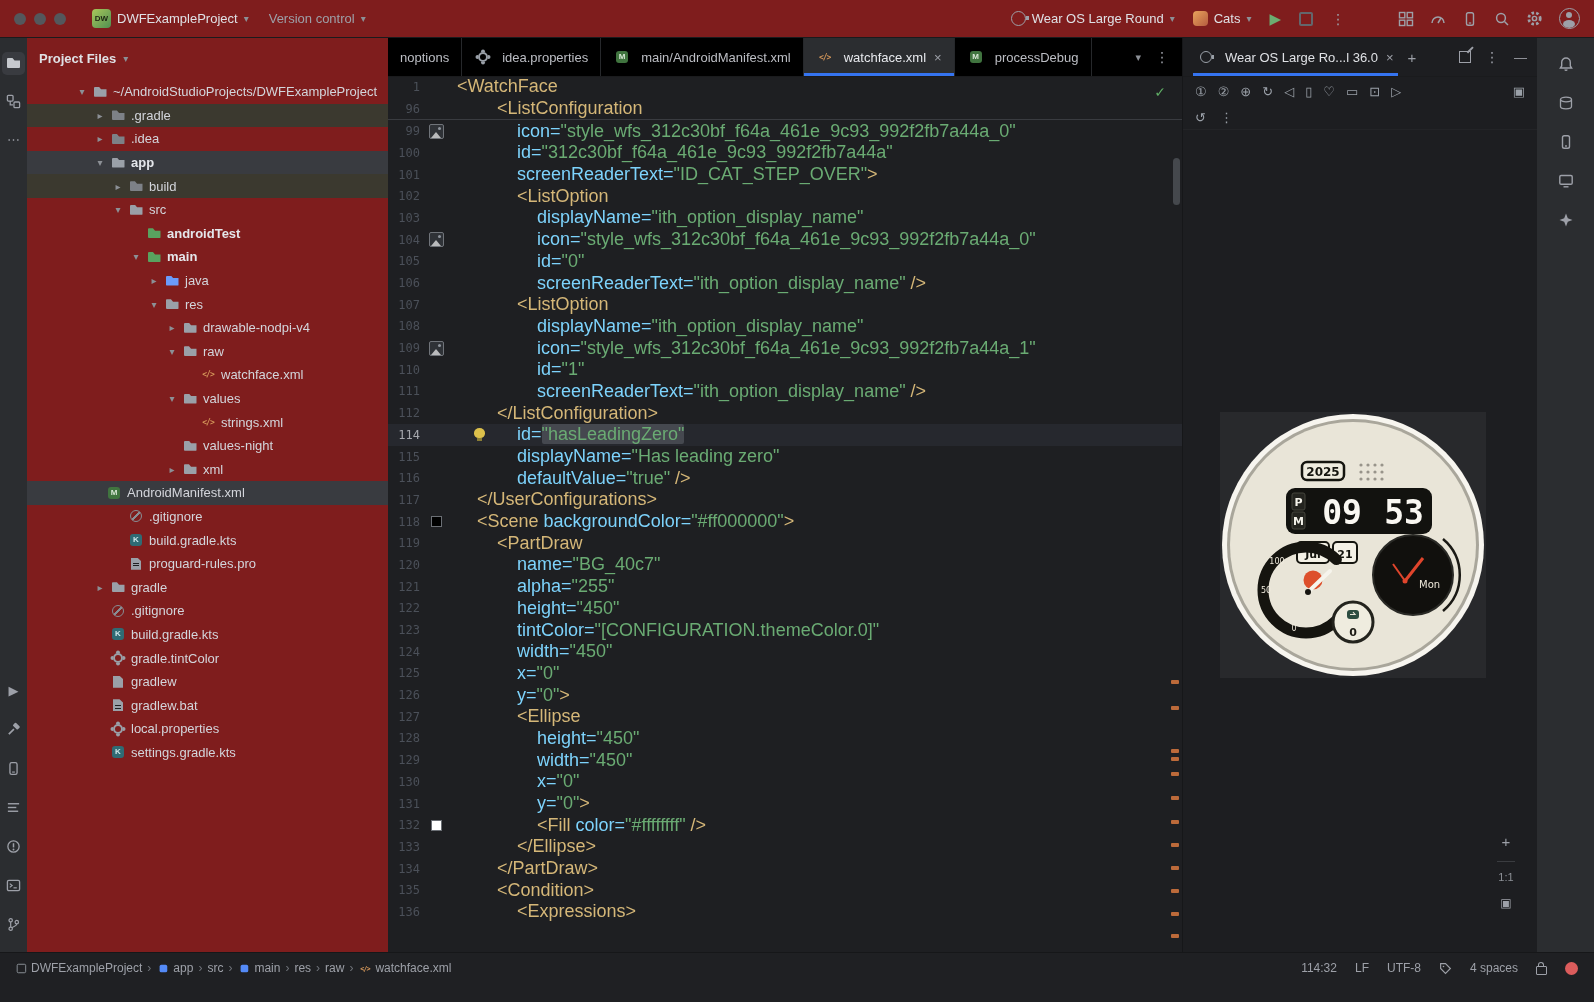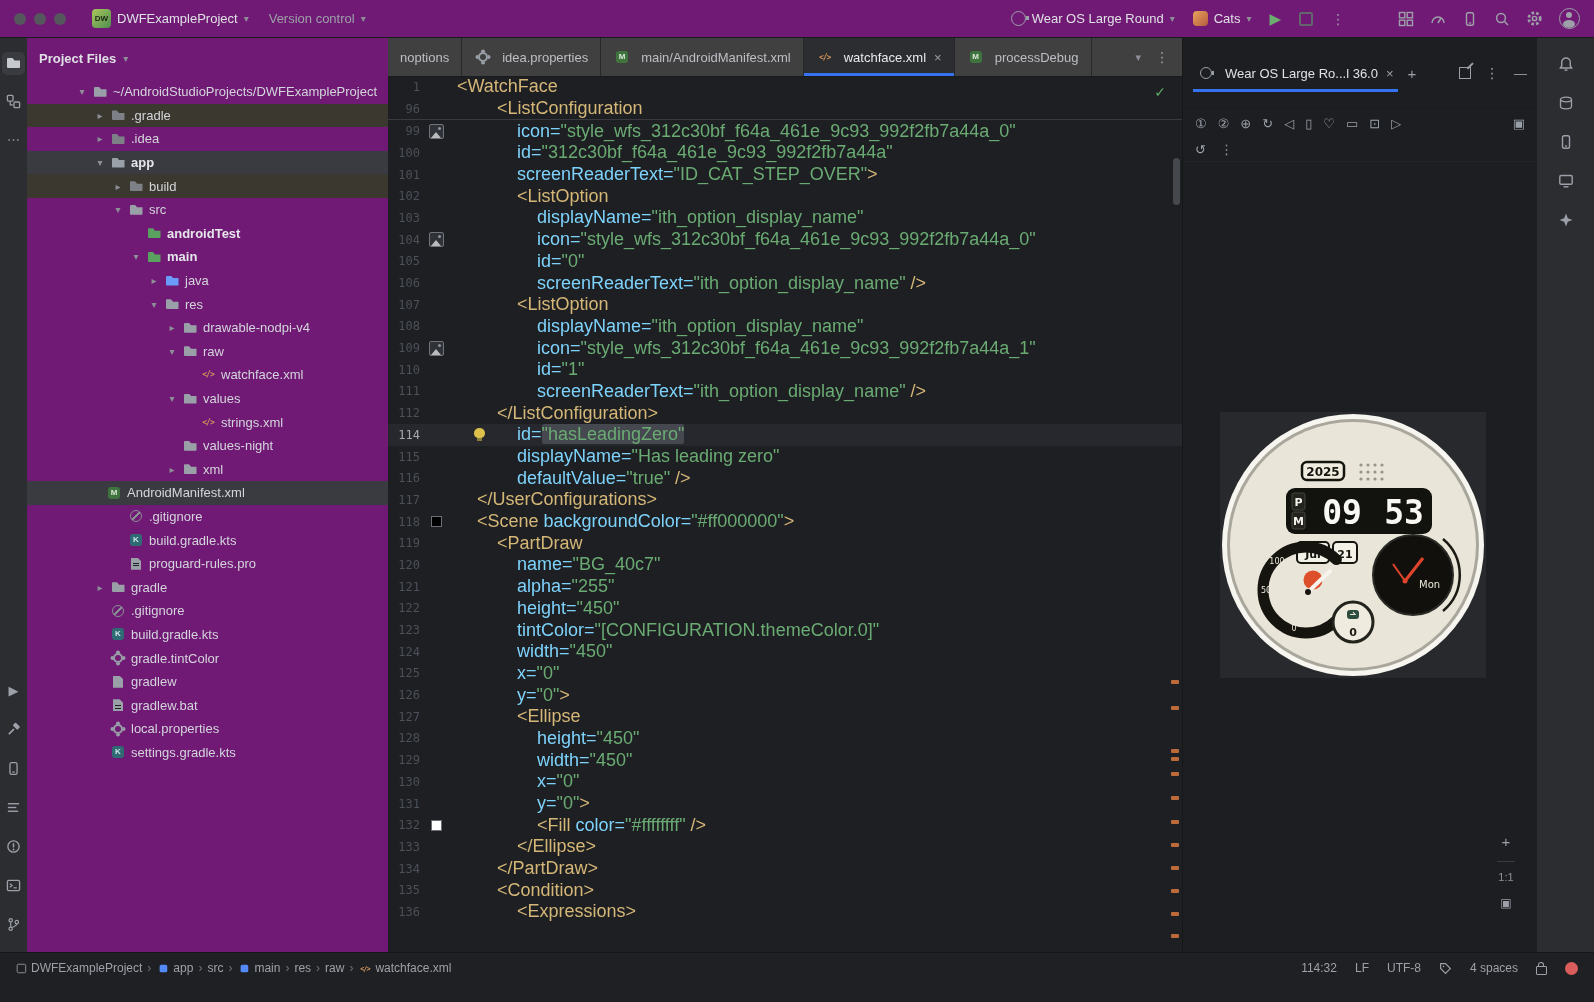--- a/index.html
+++ b/index.html
@@ -1,20 +1,20 @@
 <!DOCTYPE html>
 <html><head>
 <meta charset="utf-8">
 <style>
   html,body{margin:0;padding:0;background:#101113;}
   #app{position:relative;width:1594px;height:1002px;background:#1e1f22;overflow:hidden;
        font-family:"Liberation Sans",sans-serif;font-size:13px;color:#dfe1e5;-webkit-user-select:none;}
 
   
-  .titlebar{position:absolute;top:0;left:0;right:0;height:38px;background:#701a75;
+  .titlebar{position:absolute;top:0;left:0;right:0;height:38px;background:#7f1d1d;
             display:flex;align-items:center;padding:0 14px;box-sizing:border-box;border-bottom:1px solid #1a1b1d;}
   .traffic{display:flex;gap:8px;margin-right:26px;}
   .tl{width:12px;height:12px;border-radius:50%;background:#54575c;}
   .tb-item{display:flex;align-items:center;gap:6px;color:#dfe1e5;cursor:default;white-space:nowrap;}
   .tb-dim{color:#9da0a8;}
   .chev{color:#8c9096;font-size:10px;}
   .dw-badge{width:19px;height:19px;border-radius:4px;background:linear-gradient(135deg,#a9c75a,#4f8f52);
             color:#1d2513;font-size:8px;font-weight:bold;display:flex;align-items:center;justify-content:center;}
   .cat-badge{width:15px;height:15px;border-radius:4px;background:linear-gradient(135deg,#e8a35c,#b55c3f);}
   .watch-ico{width:13px;height:13px;border:1.6px solid #9da0a8;border-radius:50%;position:relative;}
@@ -32,21 +32,21 @@
   
   .leftstrip{position:absolute;top:38px;left:0;width:27px;bottom:50px;background:#2b2d30;border-right:1px solid #1a1b1d;}
   .ls-top{display:flex;flex-direction:column;align-items:center;padding-top:6px;}
   .lsi{width:27px;height:38px;display:flex;align-items:center;justify-content:center;color:#9da0a8;}
   .lsi-active{width:23px;height:23px;background:#393b40;border-radius:5px;display:flex;align-items:center;justify-content:center;}
   .ls-bottom{position:absolute;bottom:8px;left:0;display:flex;flex-direction:column;align-items:center;}
   .ls-bottom .lsi{height:39px;}
   .folder-shape{width:13px;height:10px;background:#c6c9ce;clip-path:polygon(0 0,42% 0,58% 25%,100% 25%,100% 100%,0 100%);border-radius:1px;}
 
   
-  .project{position:absolute;top:38px;left:27px;width:361px;bottom:50px;background:#701a75;border-right:6px solid #f0abfc;overflow:hidden;}
+  .project{position:absolute;top:38px;left:27px;width:361px;bottom:50px;background:#7f1d1d;border-right:6px solid #f0abfc;overflow:hidden;}
   .proj-header{height:40px;display:flex;align-items:center;padding:0 12px;gap:7px;color:#dfe1e5;font-weight:bold;}
   .proj-header .chev{font-weight:normal;}
   .tree{padding-top:2px;}
   .tree-row{display:flex;align-items:center;height:23.6px;cursor:default;white-space:nowrap;}
   .tree-row.selected{background:#393b40;}
   .tree-row.excluded{background:#3b392f;}
   .tchev{width:18px;flex:none;color:#8c9096;font-size:10px;text-align:center;}
   .tlabel{color:#d3d5db;}
   .tlabel.bold{font-weight:bold;color:#e4e6ea;}
 
@@ -70,21 +70,21 @@
       clip-path:polygon(0 0,65% 0,100% 28%,100% 100%,0 100%);}
   .ti-doc-lines::after{content:"";position:absolute;left:6px;top:8px;width:6px;height:5px;
       background:repeating-linear-gradient(#1f2023 0 1px,transparent 1px 2.5px);}
   .ti-watch::before{content:"";width:10px;height:10px;border:1.5px solid #9aa0a8;border-radius:50%;}
   .ti-watch::after{content:"";position:absolute;right:1px;top:6px;width:2px;height:4px;background:#9aa0a8;}
   .ti-project-window::before{content:"";width:9px;height:9px;border:1.5px solid #9aa0a8;border-radius:2px;}
   .ti-module-blue::before{content:"";width:9px;height:9px;border-radius:2px;background:#548af7;}
 
   
   .editor{position:absolute;top:38px;left:388px;width:794px;bottom:50px;background:#1e1f22;}
-  .tabbar{height:38px;background:#404040;display:flex;align-items:stretch;border-bottom:1px solid #1a1b1d;overflow:hidden;}
+  .tabbar{height:38px;background:#000000;display:flex;align-items:stretch;border-bottom:1px solid #1a1b1d;overflow:hidden;}
   .etab{display:flex;align-items:center;gap:6px;padding:0 12px;color:#bcbec4;white-space:nowrap;cursor:default;border-right:1px solid #26282b;}
   .etab.active{color:#e8eaee;box-shadow:inset 0 -3px 0 #3574f0;background:#2b2d30;}
   .tab-close{color:#9da0a8;font-size:13px;margin-left:2px;}
   .tab-trunc{max-width:96px;overflow:hidden;text-overflow:clip;}
   .tab-controls{margin-left:auto;display:flex;align-items:center;gap:14px;padding:0 12px;color:#9da0a8;}
   .editor-body{position:absolute;top:38px;left:0;right:0;bottom:0;overflow:hidden;}
   .sticky{border-bottom:1px solid #393b40;}
   .cline{display:flex;align-items:center;height:21.7px;position:relative;}
   .cline.cur{background:#26282e;}
   .ln{width:32px;padding-right:4px;text-align:right;color:#4b5059;font-family:"DejaVu Sans Mono",monospace;font-size:12px;flex:none;}
@@ -99,21 +99,21 @@
   .gicon-swatch-black{width:9px;height:9px;background:#000;outline:1px solid #6b6f75;}
   .gicon-swatch-white{width:9px;height:9px;background:#fff;outline:1px solid #6b6f75;}
   .bulb{position:absolute;left:86px;top:4px;width:11px;height:10px;border-radius:50% 50% 42% 42%;background:#dcc04b;}
   .bulb::after{content:"";position:absolute;left:3px;bottom:-3px;width:5px;height:3px;background:#8a7d35;}
   .inspect{position:absolute;top:8px;right:16px;color:#5fad65;font-size:14px;}
   .scroll-thumb{position:absolute;top:82px;right:2px;width:7px;height:47px;border-radius:4px;background:#565a60;opacity:.7;}
   .stripe{position:absolute;right:3px;width:8px;height:4px;background:#bc6a3a;border-radius:1px;}
 
   
   .rightpanel{position:absolute;top:38px;left:1182px;width:354px;bottom:50px;background:#1d1e21;border-left:1px solid #161719;border-right:1px solid #161719;}
-  .rp-header{height:38px;display:flex;align-items:center;border-bottom:1px solid #1a1b1d;padding:16px 10px;gap:10px;}
+  .rp-header{height:38px;display:flex;align-items:center;border-bottom:1px solid #1a1b1d;padding:0 10px;gap:10px;}
   .rp-tab{display:flex;align-items:center;gap:6px;height:100%;box-shadow:inset 0 -3px 0 #3574f0;padding:0 4px;color:#dfe1e5;white-space:nowrap;}
   .rp-head-right{margin-left:auto;display:flex;align-items:center;gap:14px;color:#9da0a8;}
   .openin{width:10px;height:10px;border:1.5px solid #9da0a8;position:relative;}
   .openin::after{content:"";position:absolute;top:-3px;right:-4px;width:8px;height:1.5px;background:#9da0a8;transform:rotate(-45deg);}
   .rp-toolbar{display:flex;align-items:center;height:28px;padding:0 12px;gap:11px;color:#9aa0a8;font-size:13px;}
   .rp-toolbar .spacer{flex:1;}
   .rp-toolbar2{display:flex;align-items:center;height:24px;padding:0 12px;gap:14px;color:#9aa0a8;font-size:13px;border-bottom:1px solid #232427;}
   .pt-icon{cursor:default;}
   .viewport{position:absolute;left:37px;top:374px;width:266px;height:266px;background:#28292c;}
   .zoomcol{position:absolute;right:20px;top:792px;display:flex;flex-direction:column;align-items:center;gap:9px;color:#9da0a8;}

